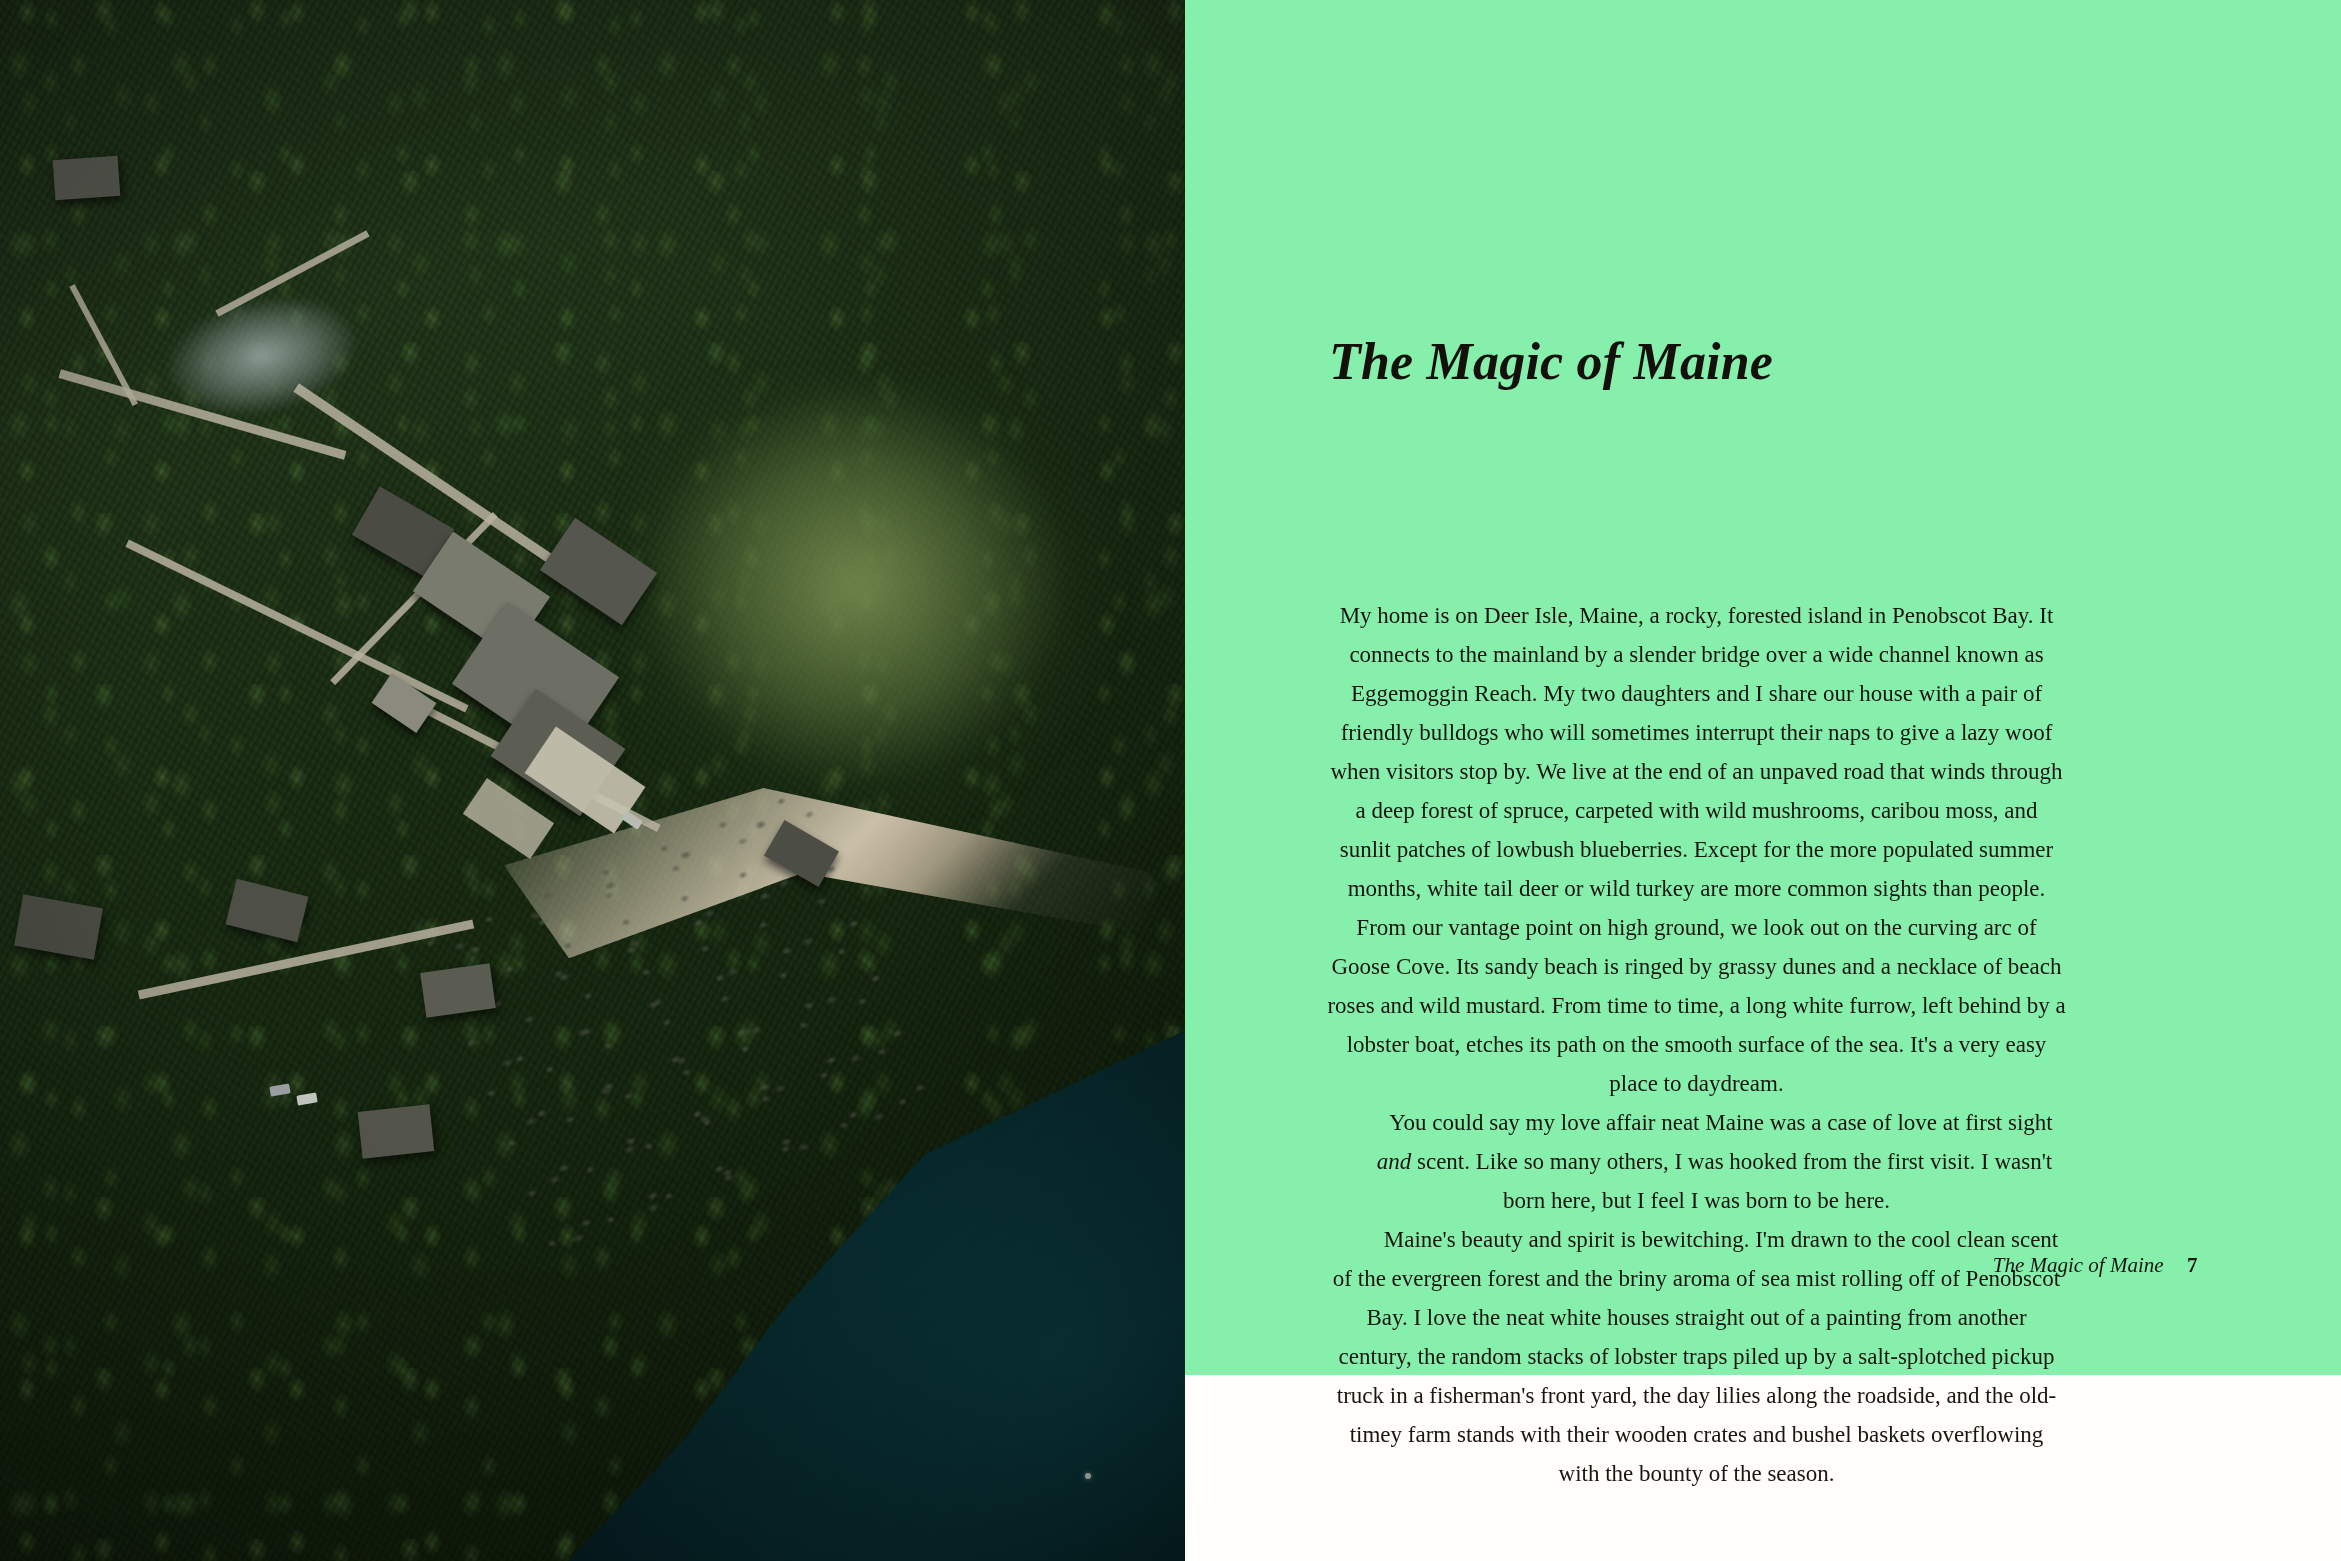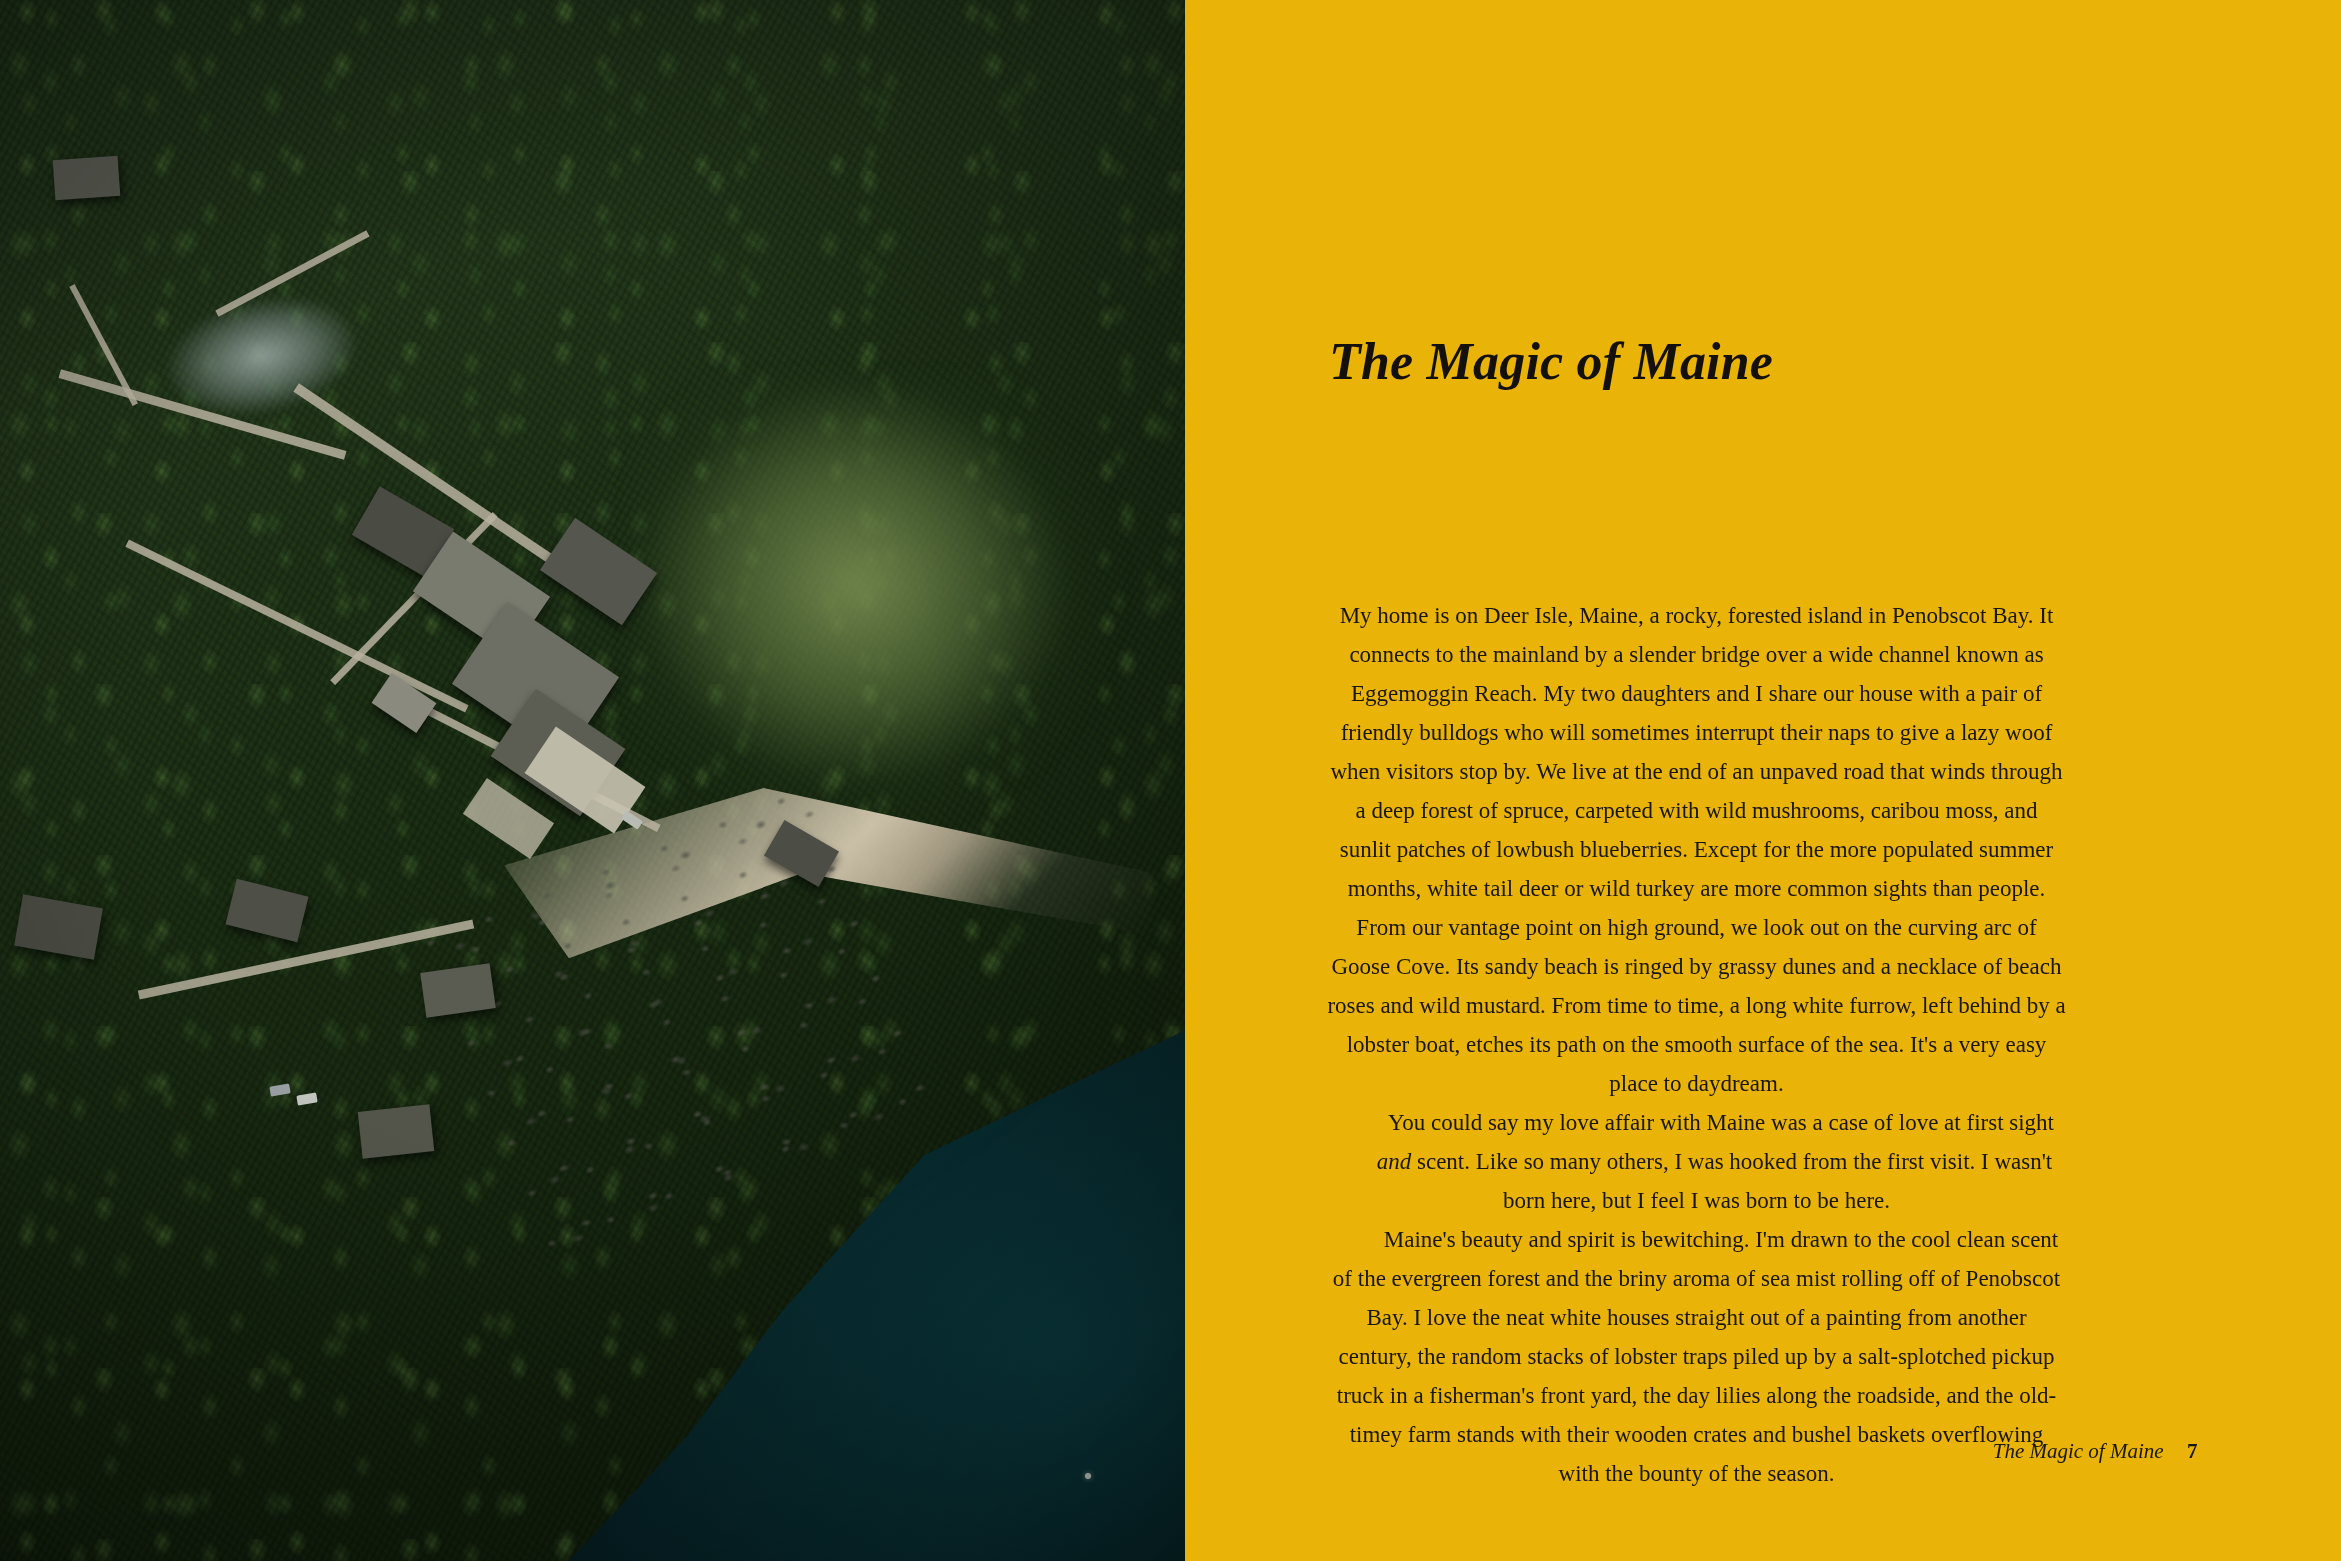--- a/index.html
+++ b/index.html
@@ -218,22 +218,22 @@
     position: absolute;
     inset: 0;
     background: radial-gradient(ellipse 991px 1126px at 45% 45%, rgba(0,0,0,0) 40%, rgba(0,0,0,0.28) 85%, rgba(0,0,0,0.45) 100%);
     pointer-events: none;
   }
 
   
   .text-page {
     position: relative;
     width: 1157px;
-    height: 1561px;
-    background: #eab308;
+    height: 1375px;
+    background: #86efac;
   }
 
   .chapter-title {
     position: absolute;
     left: 144px;
     top: 297px;
     font-family: "Liberation Serif", serif;
     font-style: italic;
     font-size: 52px;
     letter-spacing: 0.2px;
@@ -330,21 +330,21 @@
       <div class="vignette"></div>
     </div>
   </div>
 
   <div class="text-page">
 
     <h1 class="chapter-title">The Magic of Maine</h1>
 
     <div class="body-col">
       <p>My home is on Deer Isle, Maine, a rocky, forested island in Penobscot Bay. It connects to the mainland by a slender bridge over a wide channel known as Eggemoggin Reach. My two daughters and I share our house with a pair of friendly bulldogs who will sometimes interrupt their naps to give a lazy woof when visitors stop by. We live at the end of an unpaved road that winds through a deep forest of spruce, carpeted with wild mushrooms, caribou moss, and sunlit patches of lowbush blueberries. Except for the more populated summer months, white tail deer or wild turkey are more common sights than people. From our vantage point on high ground, we look out on the curving arc of Goose Cove. Its sandy beach is ringed by grassy dunes and a necklace of beach roses and wild mustard. From time to time, a long white furrow, left behind by a lobster boat, etches its path on the smooth surface of the sea. It's a very easy place to daydream.</p>
-      <p class="indent"><span>You could say my love affair with Maine was a case of love at first sight </span><em>and</em><span> scent. Like so many others, I was hooked from the first visit. I wasn't born here, but I feel I was born to be here.</span></p>
+      <p class="indent"><span>You could say my love affair neat Maine was a case of love at first sight </span><em>and</em><span> scent. Like so many others, I was hooked from the first visit. I wasn't born here, but I feel I was born to be here.</span></p>
       <p class="indent">Maine's beauty and spirit is bewitching. I'm drawn to the cool clean scent of the evergreen forest and the briny aroma of sea mist rolling off of Penobscot Bay. I love the neat white houses straight out of a painting from another century, the random stacks of lobster traps piled up by a salt-splotched pickup truck in a fisherman's front yard, the day lilies along the roadside, and the old-timey farm stands with their wooden crates and bushel baskets overflowing with the bounty of the season.</p>
     </div>
 
     <div class="folio">
       <span class="folio-title">The Magic of Maine</span>
       <span class="folio-num">7</span>
     </div>
 
   </div>
 </div>

